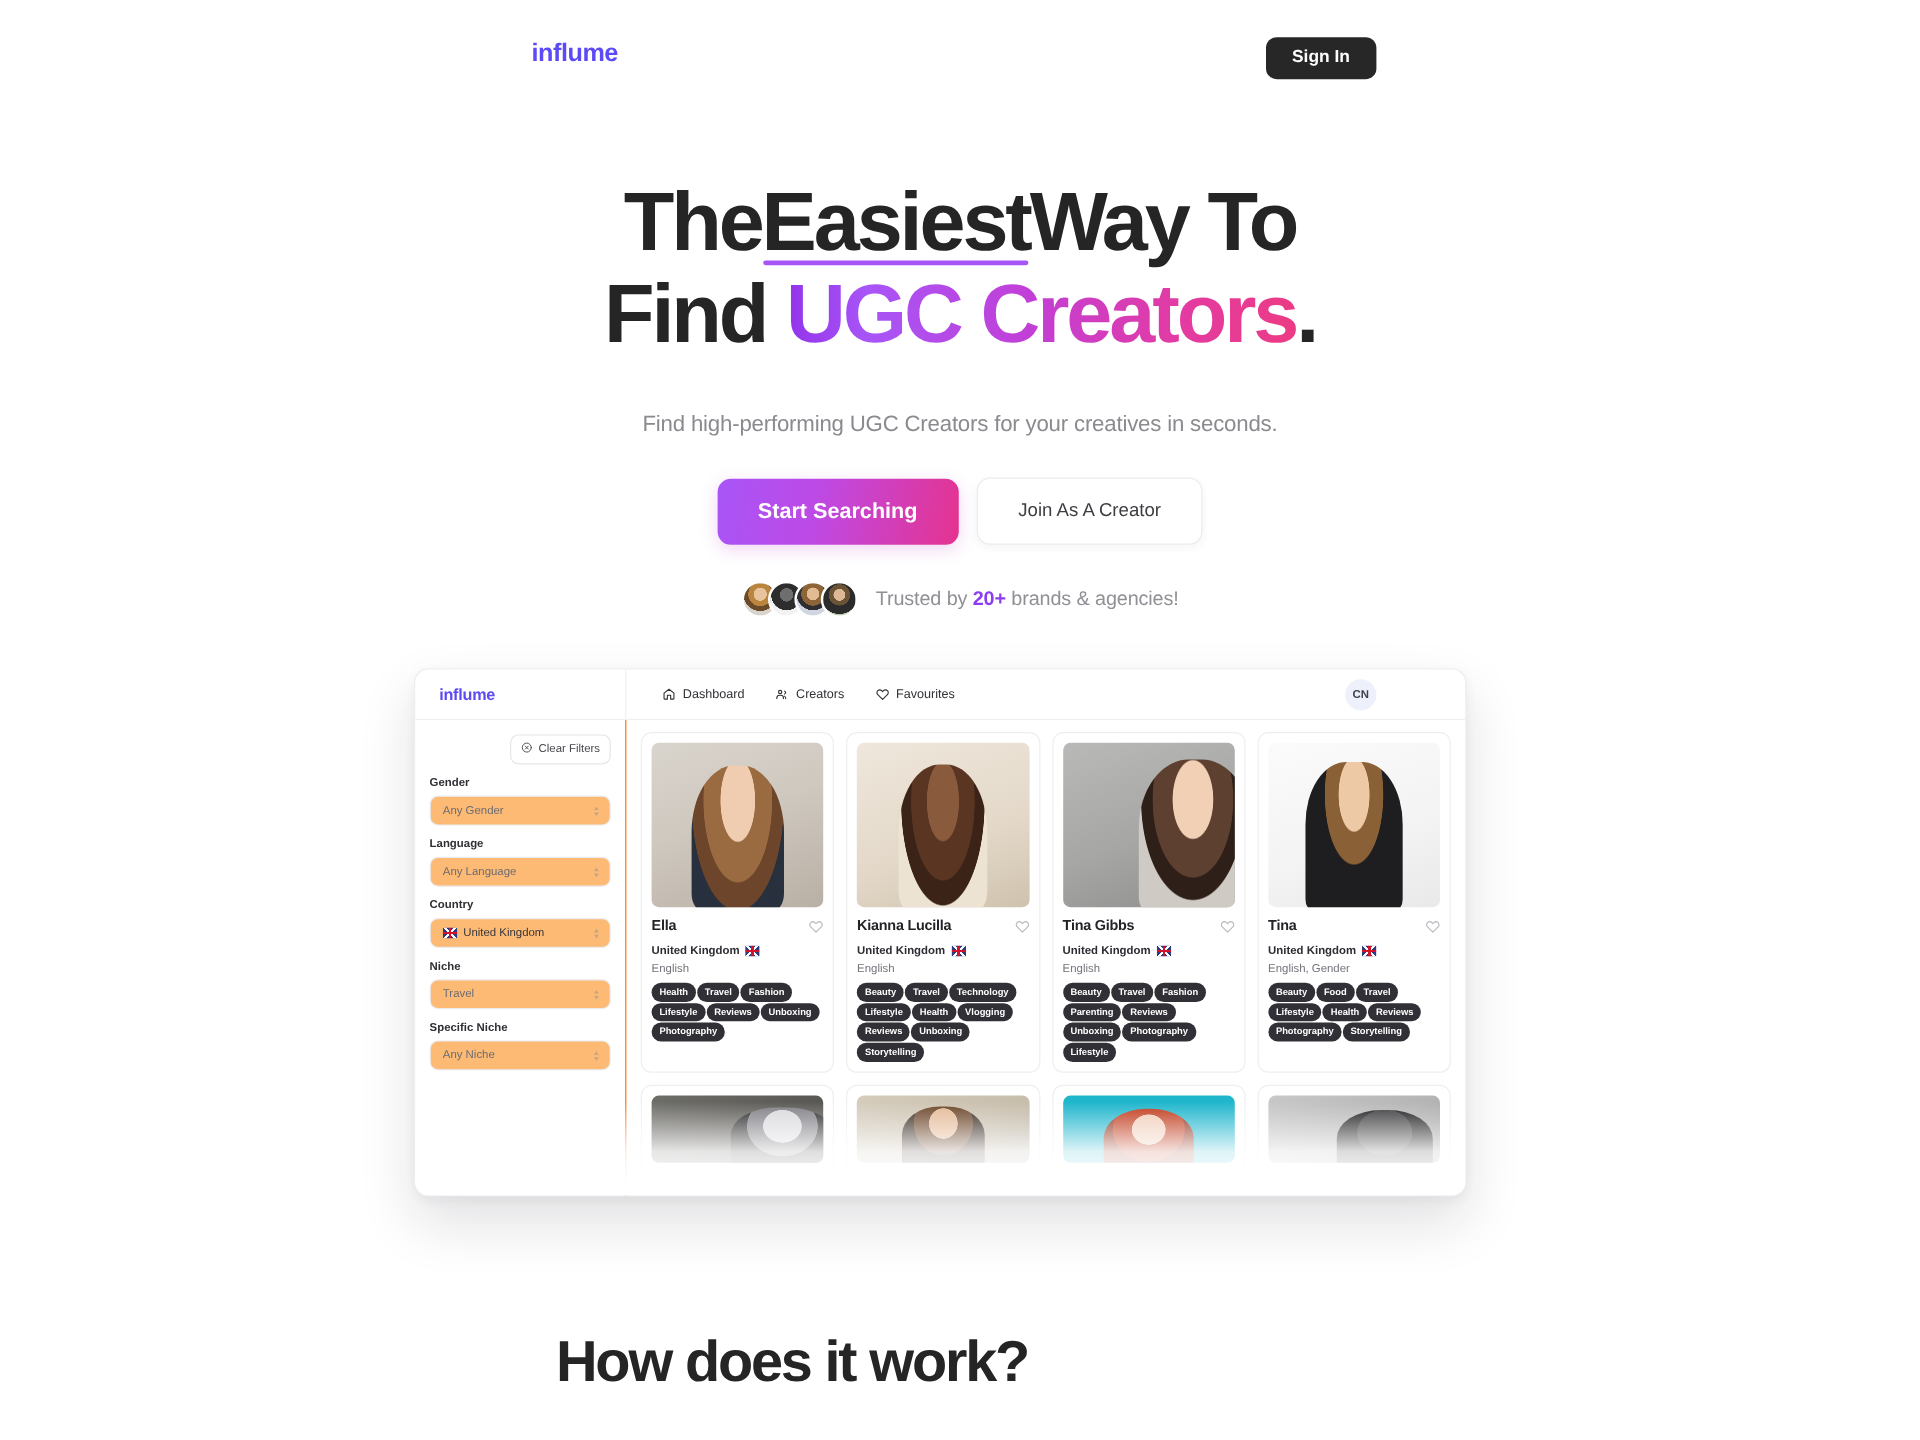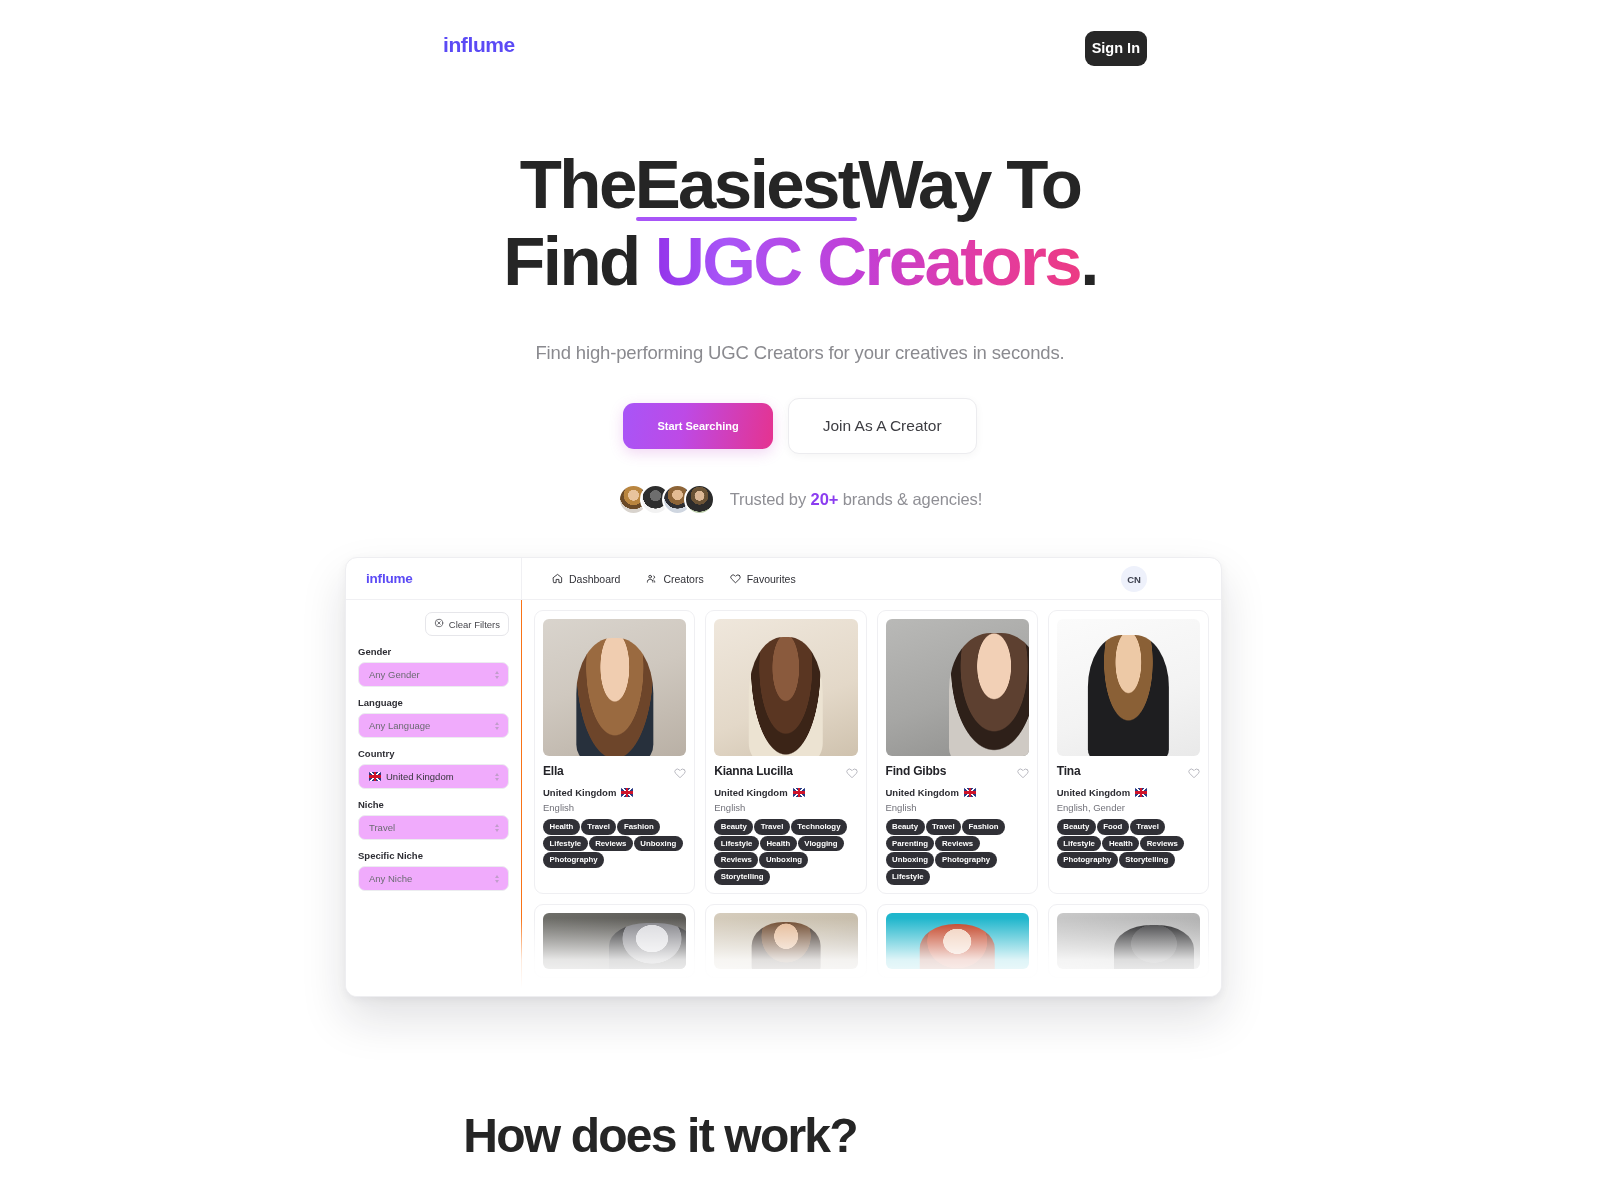--- a/index.html
+++ b/index.html
@@ -18,21 +18,21 @@
     display: flex; align-items: center;
   }
   .brand {
     position: absolute; left: 443px; top: 33px;
     font-size: 21px; font-weight: 700; color: #5b4af5; letter-spacing: -0.4px;
   }
   .signin {
     position: absolute; right: 453px; top: 31px;
     background: #272727; color: #fff;
     font-size: 14.5px; font-weight: 600;
-    padding: 9px 7px; border-radius: 9px; border: none;
+    padding: 9px 22px; border-radius: 9px; border: none;
     cursor: pointer; line-height: 1.2;
     font-family: "Liberation Sans", sans-serif;
   }
 
   
   .hero { position: absolute; top: 150px; left: 0; width: 1600px; text-align: center; }
   .headline {
     font-size: 69px; font-weight: 800; color: #252525;
     line-height: 1.0; letter-spacing: -2.6px;
   }
@@ -53,21 +53,21 @@
   .subhead {
     margin-top: 46px; font-size: 18.5px; color: #8a8a8f; font-weight: 400;
     letter-spacing: -0.15px;
   }
 
   .cta-row {
     margin-top: 34px; display: flex; justify-content: center; align-items: center; gap: 15px;
   }
   .btn-primary {
     background: linear-gradient(100deg, #a855f7 0%, #bd4ae6 40%, #e5338f 100%);
-    color: #fff; font-size: 11px; font-weight: 700;
+    color: #fff; font-size: 18px; font-weight: 700;
     border: none; border-radius: 11px; padding: 17px 34px;
     cursor: pointer; box-shadow: 0 4px 14px rgba(190,70,200,0.22);
     font-family: "Liberation Sans", sans-serif;
   }
   .btn-secondary {
     background: #fff; color: #3d3d42; font-size: 15.5px; font-weight: 400;
     border: 1px solid #ececef; border-radius: 11px; padding: 18px 34px;
     cursor: pointer; box-shadow: 0 2px 8px rgba(0,0,0,0.045);
     font-family: "Liberation Sans", sans-serif;
   }
@@ -144,21 +144,21 @@
     font-size: 9.5px; color: #46464c; padding: 5px 8px;
     background: #fff; cursor: pointer; float: right;
     font-family: "Liberation Sans", sans-serif;
   }
   .filter-group { clear: both; padding-top: 10px; }
   .filter-label {
     font-size: 9.5px; font-weight: 700; color: #2e2e34; margin-bottom: 5px;
   }
   .filter-select {
     position: relative; height: 25px; border: 1px solid #ececf0; border-radius: 7px;
-    background: #f0abfc; display: flex; align-items: center; padding: 0 10px;
+    background: #fdba74; display: flex; align-items: center; padding: 0 10px;
     font-size: 9.5px; color: #6b6b72; cursor: pointer; gap: 5px;
   }
   .filter-select.sel-dark { color: #35353b; font-weight: 500; }
   .chev {
     position: absolute; right: 9px; top: 50%; transform: translateY(-50%);
     display: flex; flex-direction: column; gap: 2px; opacity: .45;
   }
   .chev i { border-left: 2.4px solid transparent; border-right: 2.4px solid transparent; display:block; }
   .chev i.up { border-bottom: 3px solid #8a8a92; }
   .chev i.dn { border-top: 3px solid #8a8a92; }
@@ -432,21 +432,21 @@
                 <span class="tag">Vlogging</span>
                 <span class="tag">Reviews</span>
                 <span class="tag">Unboxing</span>
                 <span class="tag">Storytelling</span>
               </div>
             </div>
 
             <div class="creator-card">
               <div class="card-photo ph3"></div>
               <div class="card-head">
-                <div class="card-name">Find Gibbs</div>
+                <div class="card-name">Tina Gibbs</div>
                 <span class="heart">
                   <svg width="12" height="12" viewBox="0 0 24 24" fill="none" stroke="#b9b9c0" stroke-width="2" stroke-linecap="round" stroke-linejoin="round">
                       <path d="M20.8 5.6a5 5 0 0 0-7.1 0L12 7.3l-1.7-1.7a5 5 0 0 0-7.1 7.1l8.8 8.8 8.8-8.8a5 5 0 0 0 0-7.1z"></path>
                     </svg>
                 </span>
               </div>
               <div class="card-country">
                 <span>United Kingdom</span>
                 <span class="flag-uk"></span>
               </div>

